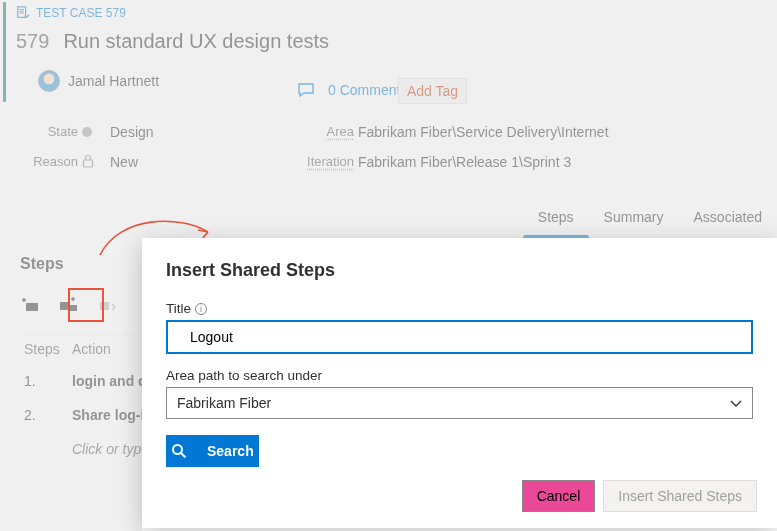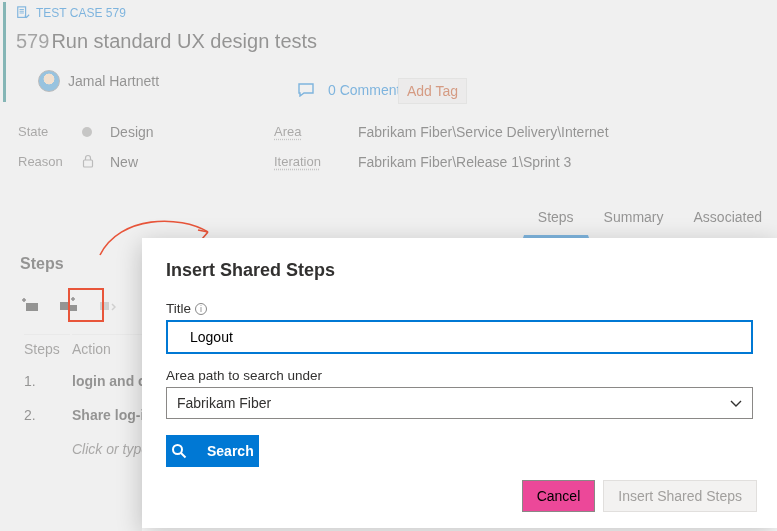--- a/index.html
+++ b/index.html
@@ -7,34 +7,34 @@
 
   .page { position: relative; width: 100%; height: 100%; }
 
   .overlay-scrim { position: absolute; inset: 0; background: rgba(230,230,230,0.55); z-index: 5; }
 
   .teal-bar { position: absolute; left: 3px; top: 2px; width: 3px; height: 100px; background: #107c7c; }
 
   .type-line { position: absolute; left: 16px; top: 6px; display: flex; align-items: center; gap: 6px; color: #0078d4; font-size: 12px; }
   .type-line svg { width: 14px; height: 14px; }
 
-  .title-line { position: absolute; left: 16px; top: 30px; display: flex; align-items: baseline; gap: 2px; }
+  .title-line { position: absolute; left: 16px; top: 30px; display: flex; align-items: baseline; gap: 14px; }
   .id-num { font-size: 20px; color: #555; }
   .title-txt { font-size: 20px; color: #323130; }
 
   .user-line { position: absolute; left: 38px; top: 70px; display: flex; align-items: center; gap: 8px; }
   .avatar { width: 22px; height: 22px; border-radius: 50%; background: radial-gradient(circle at 50% 40%, #ffd9b3 34%, #3a99d8 36%); border: 1px solid #888; }
 
   .comments { position: absolute; left: 298px; top: 82px; display: flex; align-items: center; gap: 14px; color: #0078d4; font-size: 14px; }
   .comments svg { width: 16px; height: 14px; }
 
   .addtag { position: absolute; left: 398px; top: 78px; padding: 4px 8px; background: #f3f2f1; border: 1px solid #e1dfdd; color: #c2410c; font-size: 14px; }
 
   .meta { position: absolute; left: 18px; top: 124px; display: grid; grid-template-columns: 60px 24px 160px 80px 340px; row-gap: 14px; column-gap: 4px; font-size: 14px; }
-  .meta .lab { color: #605e5c; font-size: 13px; }
+  .meta .lab { color: #605e5c; font-size: 13px; text-align: right; }
   .meta .ud { text-decoration: underline dotted #999; text-underline-offset: 3px; }
   .dot-grey { display:inline-block; width:10px;height:10px;border-radius:50%;background:#a19f9d; }
 
   .tabs { position: absolute; right: 0; top: 198px; display: flex; border-bottom: 1px solid #e1dfdd; }
   .tab { padding: 10px 14px; color: #323130; font-size: 14px; border: 1px solid transparent; }
   .tab.active { border-bottom: 3px solid #0078d4; font-weight: 400; }
 
   .steps-hdr { position: absolute; left: 20px; top: 255px; font-weight: 600; font-size: 16px; }
 
   

